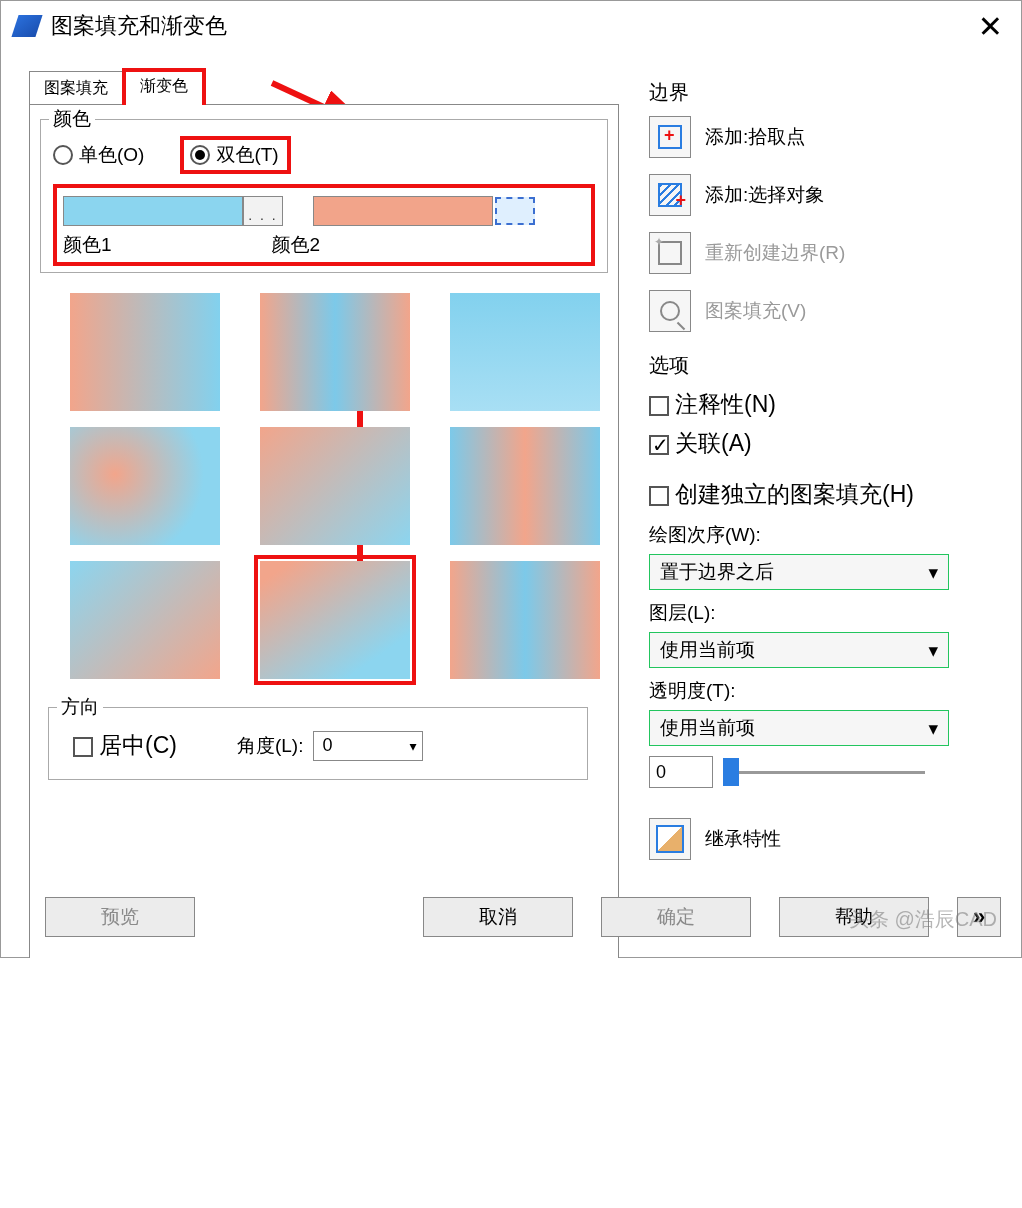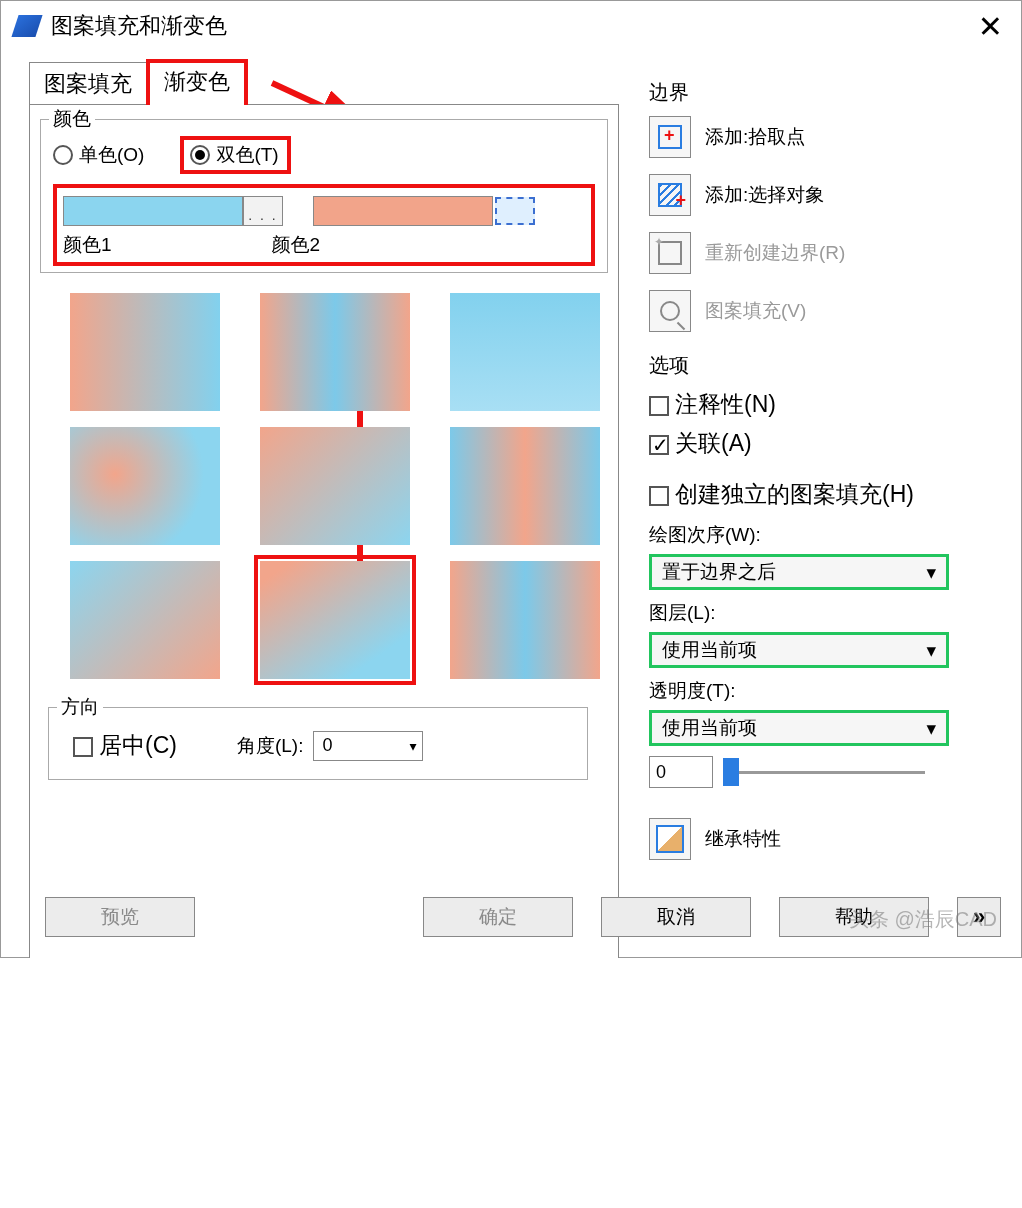--- a/index.html
+++ b/index.html
@@ -6,21 +6,21 @@
   body { margin: 0; background: #fff; font-size: 19px; color: #000; }
   .window { width: 1022px; height: 958px; border: 1px solid #999; position: relative; background:#fff;}
   .titlebar { height: 50px; display: flex; align-items: center; padding: 0 14px; position: relative; }
   .logo { width: 24px; height: 22px; background: linear-gradient(135deg,#2a6fdb,#1a4fb0); transform: skewX(-18deg); margin-right: 12px; }
   .title { font-size: 22px; font-weight: 500; }
   .close-x { position:absolute; right:18px; top:8px; font-size:30px; font-weight:300; cursor:pointer;}
   .body { display:flex; padding: 10px 20px 0 28px; height: 1070px; position:relative;}
   .left-col { width: 600px; }
   .right-col { width: 320px; margin-left: 20px; padding-top: 10px;}
   .tabs { display:flex; align-items:flex-end; height:44px; position:relative;}
-  .tab { padding:6px 14px; border:1px solid #888; border-bottom:none; background:#fff; position:relative; font-size:22px;}
+  .tab { padding:6px 14px; border:1px solid #888; border-bottom:none; background:#fff; position:relative; font-size:16px;}
   .tab.first { border-right:none; }
   .tab.sel { border:4px solid #e11; border-bottom:none; padding:4px 14px 8px 14px; z-index:5;}
   .panel { border:1px solid #888; width:590px; height: 1000px; margin-top:-1px; padding:14px 10px; position:relative; background:#fff;}
   .group { position:relative; border:1px solid #aaa; padding:16px 12px 12px 12px; margin-bottom:10px;}
   .group-title { position:absolute; top:-14px; left:8px; background:#fff; padding:0 4px; font-size:19px;}
   .radio-row { display:flex; gap:36px; margin-bottom:10px; align-items:center;}
   .radio { display:inline-flex; align-items:center; gap:6px;}
   .radio .circ { width:20px; height:20px; border:2px solid #555; border-radius:50%; display:inline-flex; align-items:center; justify-content:center;}
   .radio .dot { width:10px; height:10px; background:#000; border-radius:50%;}
   .redbox { border:4px solid #e11; }
@@ -51,21 +51,21 @@
   .dir-group { margin-left:8px;}
   .dir-row { display:flex; align-items:center; gap:60px; padding:6px 12px;}
   .chk { width:20px; height:20px; border:2px solid #555; display:inline-block; vertical-align:middle; margin-right:6px; position:relative;}
   .chk.checked::after{content:"✓"; position:absolute; left:1px; top:-4px; font-size:20px; color:#000;}
   .combo { width:110px; height:30px; border:1px solid #888; display:inline-flex; align-items:center; justify-content:space-between; padding:0 6px 0 8px; font-size:18px;}
   .combo .chev{ font-size:14px;}
   .r-section-title { font-size:20px; margin:8px 0 10px 0;}
   .icon-row { display:flex; align-items:center; gap:14px; margin-bottom:16px;}
   .icon-btn { width:42px; height:42px; border:1px solid #888; background:#f6f6f6; display:flex; align-items:center; justify-content:center; font-size:22px; position:relative;}
   .disabled { color:#9a9a9a;}
-  .wide-combo{ width:300px; height:36px; border:3px solid #22c55e; background:#f6f6f6; display:flex; align-items:center; justify-content:space-between; padding:0 10px; font-size:19px; margin-bottom:10px;}
+  .wide-combo{ width:300px; height:36px; border:1px solid #22c55e; background:#f6f6f6; display:flex; align-items:center; justify-content:space-between; padding:0 10px; font-size:19px; margin-bottom:10px;}
   .num-input{ width:64px; height:32px; border:1px solid #888; padding:2px 6px; font-size:18px;}
   .slider{ display:inline-flex; align-items:center; width:200px; height:32px; vertical-align:middle; margin-left:12px;}
   .slider .track{ flex:1; height:3px; background:#999;}
   .slider .thumb{ width:16px; height:28px; background:#2a7de1; margin-left:-2px;}
   .footer { position:absolute; left:0; right:0; bottom:20px; display:flex; gap:28px; padding:0 20px 0 44px; align-items:center;}
   .btn { height:40px; border:1px solid #888; background:#ececec; display:flex; align-items:center; justify-content:center; font-size:19px;}
   .btn.wide{ width:150px;}
   .btn.exp{ width:44px; font-size:22px; font-weight:bold;}
   .btn.grey{ color:#8a8a8a;}
   .watermark{position:absolute; right:24px; bottom:24px; color:rgba(120,120,120,.55); font-size:20px;}
@@ -250,20 +250,20 @@
             <div class="brush"></div>
           </div>
         <span>继承特性</span>
       </div>
     </div>
   </div>
 
   <div class="footer">
     <div class="btn wide grey">预览</div>
     <div style="flex:1"></div>
+    <div class="btn wide">取消</div>
     <div class="btn wide grey">确定</div>
-    <div class="btn wide">取消</div>
     <div class="btn wide">帮助</div>
     <div class="btn exp">»</div>
   </div>
 
   <div class="watermark">头条 @浩辰CAD</div>
 </div>
 
 </body></html>

